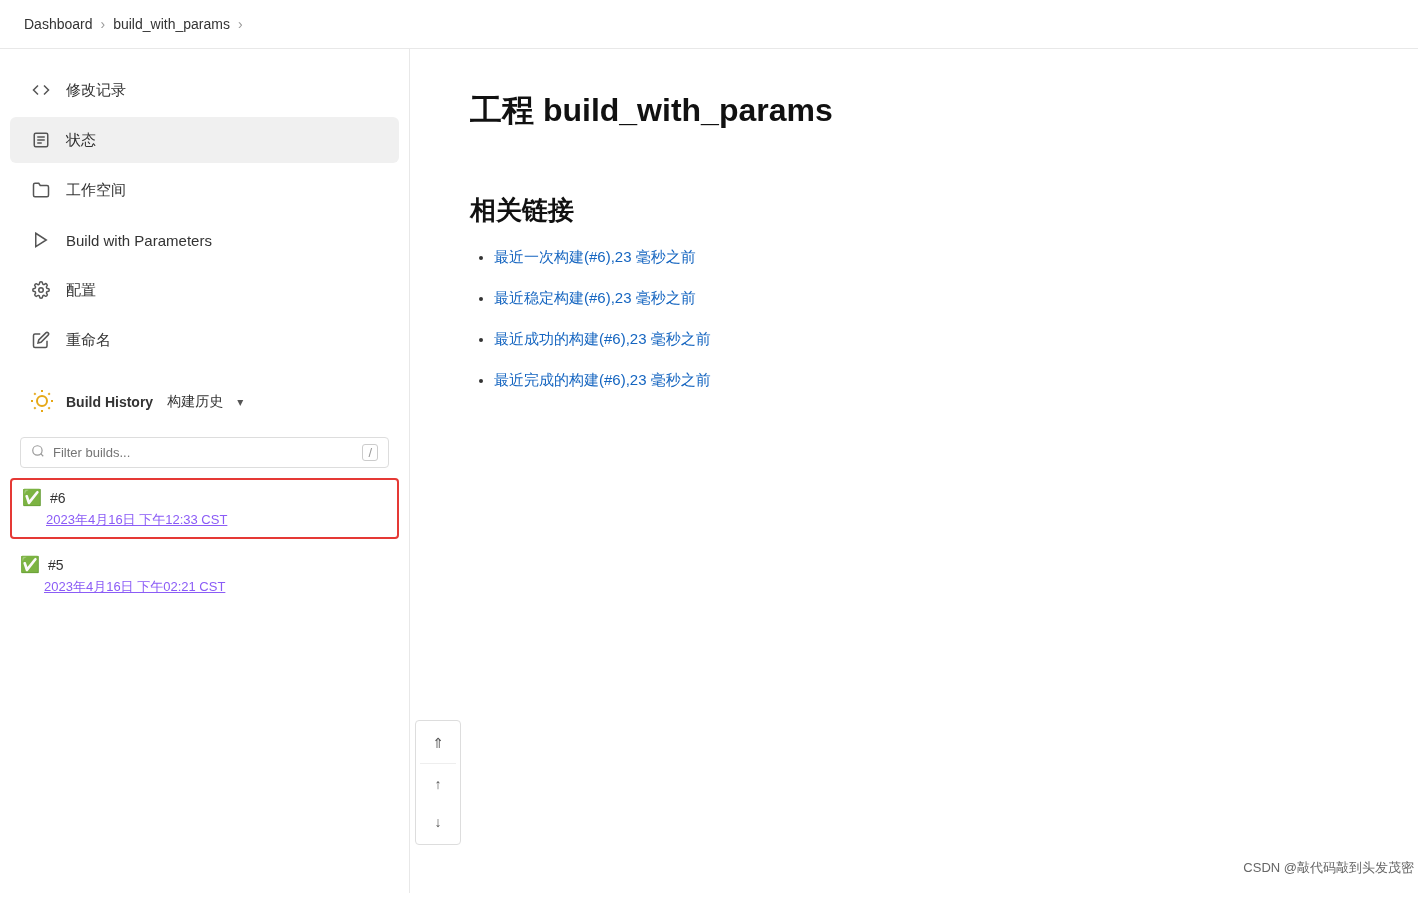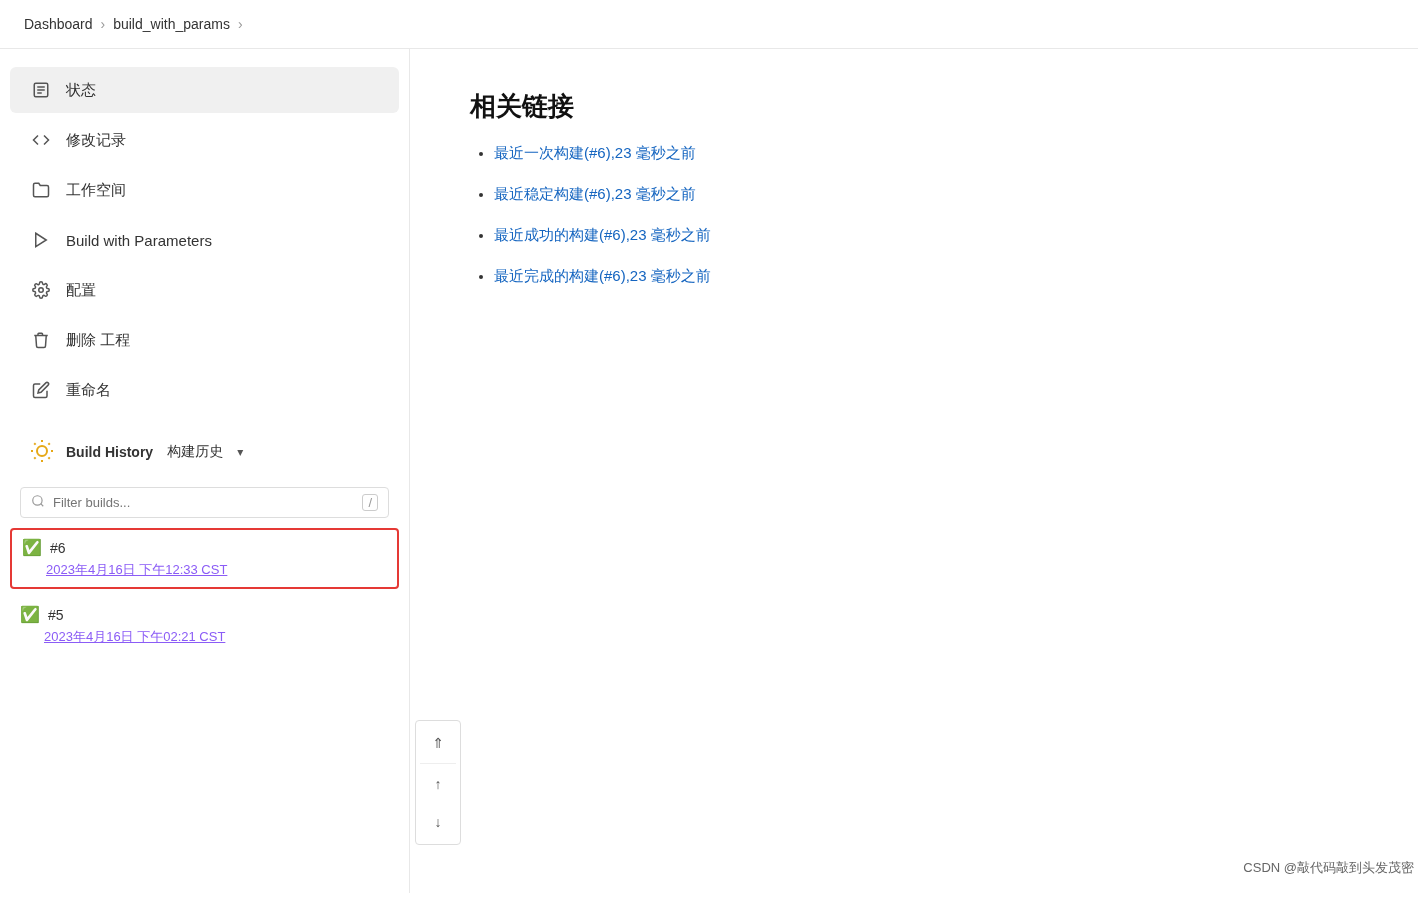--- a/index.html
+++ b/index.html
@@ -243,45 +243,45 @@
   <span style="cursor:pointer;">Dashboard</span>
   <span class="breadcrumb-separator">›</span>
   <span style="cursor:pointer;">build_with_params</span>
   <span class="breadcrumb-separator">›</span>
 </div>
 
 <div class="layout">
 
   <div class="sidebar">
 
+    <div class="sidebar-item">
+      <span class="sidebar-icon">
+        <svg width="18" height="18" viewBox="0 0 24 24" fill="none" stroke="currentColor" stroke-width="2">
+          <polyline points="16 18 22 12 16 6"></polyline>
+            <polyline points="8 6 2 12 8 18"></polyline>
+        </svg>
+      </span>
+      <span>修改记录</span>
+    </div>
+
     <div class="sidebar-item active">
       <span class="sidebar-icon">
         <svg width="18" height="18" viewBox="0 0 24 24" fill="none" stroke="currentColor" stroke-width="2">
           <rect x="3" y="3" width="18" height="18" rx="2"></rect>
             <line x1="7" y1="8" x2="17" y2="8"></line>
             <line x1="7" y1="12" x2="17" y2="12"></line>
             <line x1="7" y1="16" x2="13" y2="16"></line>
         </svg>
       </span>
       <span>状态</span>
     </div>
 
     <div class="sidebar-item">
       <span class="sidebar-icon">
         <svg width="18" height="18" viewBox="0 0 24 24" fill="none" stroke="currentColor" stroke-width="2">
-          <polyline points="16 18 22 12 16 6"></polyline>
-            <polyline points="8 6 2 12 8 18"></polyline>
-        </svg>
-      </span>
-      <span>修改记录</span>
-    </div>
-
-    <div class="sidebar-item">
-      <span class="sidebar-icon">
-        <svg width="18" height="18" viewBox="0 0 24 24" fill="none" stroke="currentColor" stroke-width="2">
           <path d="M22 19a2 2 0 0 1-2 2H4a2 2 0 0 1-2-2V5a2 2 0 0 1 2-2h5l2 3h9a2 2 0 0 1 2 2z"></path>
         </svg>
       </span>
       <span>工作空间</span>
     </div>
 
     <div class="sidebar-item">
       <span class="sidebar-icon">
         <svg width="18" height="18" viewBox="0 0 24 24" fill="none" stroke="currentColor" stroke-width="2">
           <polygon points="5 3 19 12 5 21 5 3"></polygon>
@@ -293,29 +293,20 @@
     <div class="sidebar-item">
       <span class="sidebar-icon">
         <svg width="18" height="18" viewBox="0 0 24 24" fill="none" stroke="currentColor" stroke-width="2">
           <circle cx="12" cy="12" r="3"></circle>
             <path d="M19.4 15a1.65 1.65 0 0 0 .33 1.82l.06.06a2 2 0 0 1-2.83 2.83l-.06-.06a1.65 1.65 0 0 0-1.82-.33 1.65 1.65 0 0 0-1 1.51V21a2 2 0 0 1-4 0v-.09A1.65 1.65 0 0 0 9 19.4a1.65 1.65 0 0 0-1.82.33l-.06.06a2 2 0 0 1-2.83-2.83l.06-.06A1.65 1.65 0 0 0 4.68 15a1.65 1.65 0 0 0-1.51-1H3a2 2 0 0 1 0-4h.09A1.65 1.65 0 0 0 4.6 9a1.65 1.65 0 0 0-.33-1.82l-.06-.06a2 2 0 0 1 2.83-2.83l.06.06A1.65 1.65 0 0 0 9 4.68a1.65 1.65 0 0 0 1-1.51V3a2 2 0 0 1 4 0v.09a1.65 1.65 0 0 0 1 1.51 1.65 1.65 0 0 0 1.82-.33l.06-.06a2 2 0 0 1 2.83 2.83l-.06.06A1.65 1.65 0 0 0 19.4 9a1.65 1.65 0 0 0 1.51 1H21a2 2 0 0 1 0 4h-.09a1.65 1.65 0 0 0-1.51 1z"></path>
         </svg>
       </span>
       <span>配置</span>
     </div>
 
-    <div class="sidebar-item">
-      <span class="sidebar-icon">
-        <svg width="18" height="18" viewBox="0 0 24 24" fill="none" stroke="currentColor" stroke-width="2">
-          <polyline points="3 6 5 6 21 6"></polyline>
-            <path d="M19 6l-1 14a2 2 0 0 1-2 2H8a2 2 0 0 1-2-2L5 6m3 0V4a1 1 0 0 1 1-1h4a1 1 0 0 1 1 1v2"></path>
-        </svg>
-      </span>
-      <span>删除 工程</span>
-    </div>
 
     <div class="sidebar-item">
       <span class="sidebar-icon">
         <svg width="18" height="18" viewBox="0 0 24 24" fill="none" stroke="currentColor" stroke-width="2">
           <path d="M11 4H4a2 2 0 0 0-2 2v14a2 2 0 0 0 2 2h14a2 2 0 0 0 2-2v-7"></path>
             <path d="M18.5 2.5a2.121 2.121 0 0 1 3 3L12 15l-4 1 1-4 9.5-9.5z"></path>
         </svg>
       </span>
       <span>重命名</span>
     </div>
@@ -371,20 +362,21 @@
   </div>
 
   <div class="scroll-buttons">
     <button class="scroll-btn">⇑</button>
     <div class="scroll-btn-divider"></div>
     <button class="scroll-btn">↑</button>
     <button class="scroll-btn">↓</button>
   </div>
 
   <div class="main-content">
+    <h1 class="page-title">工程 build_with_params</h1>
 
     <h2 class="section-title">相关链接</h2>
 
     <ul class="links-list">
       <li>
         <a href="#">最近一次构建(#6),23 毫秒之前</a>
       </li>
       <li>
         <a href="#">最近稳定构建(#6),23 毫秒之前</a>
       </li>

